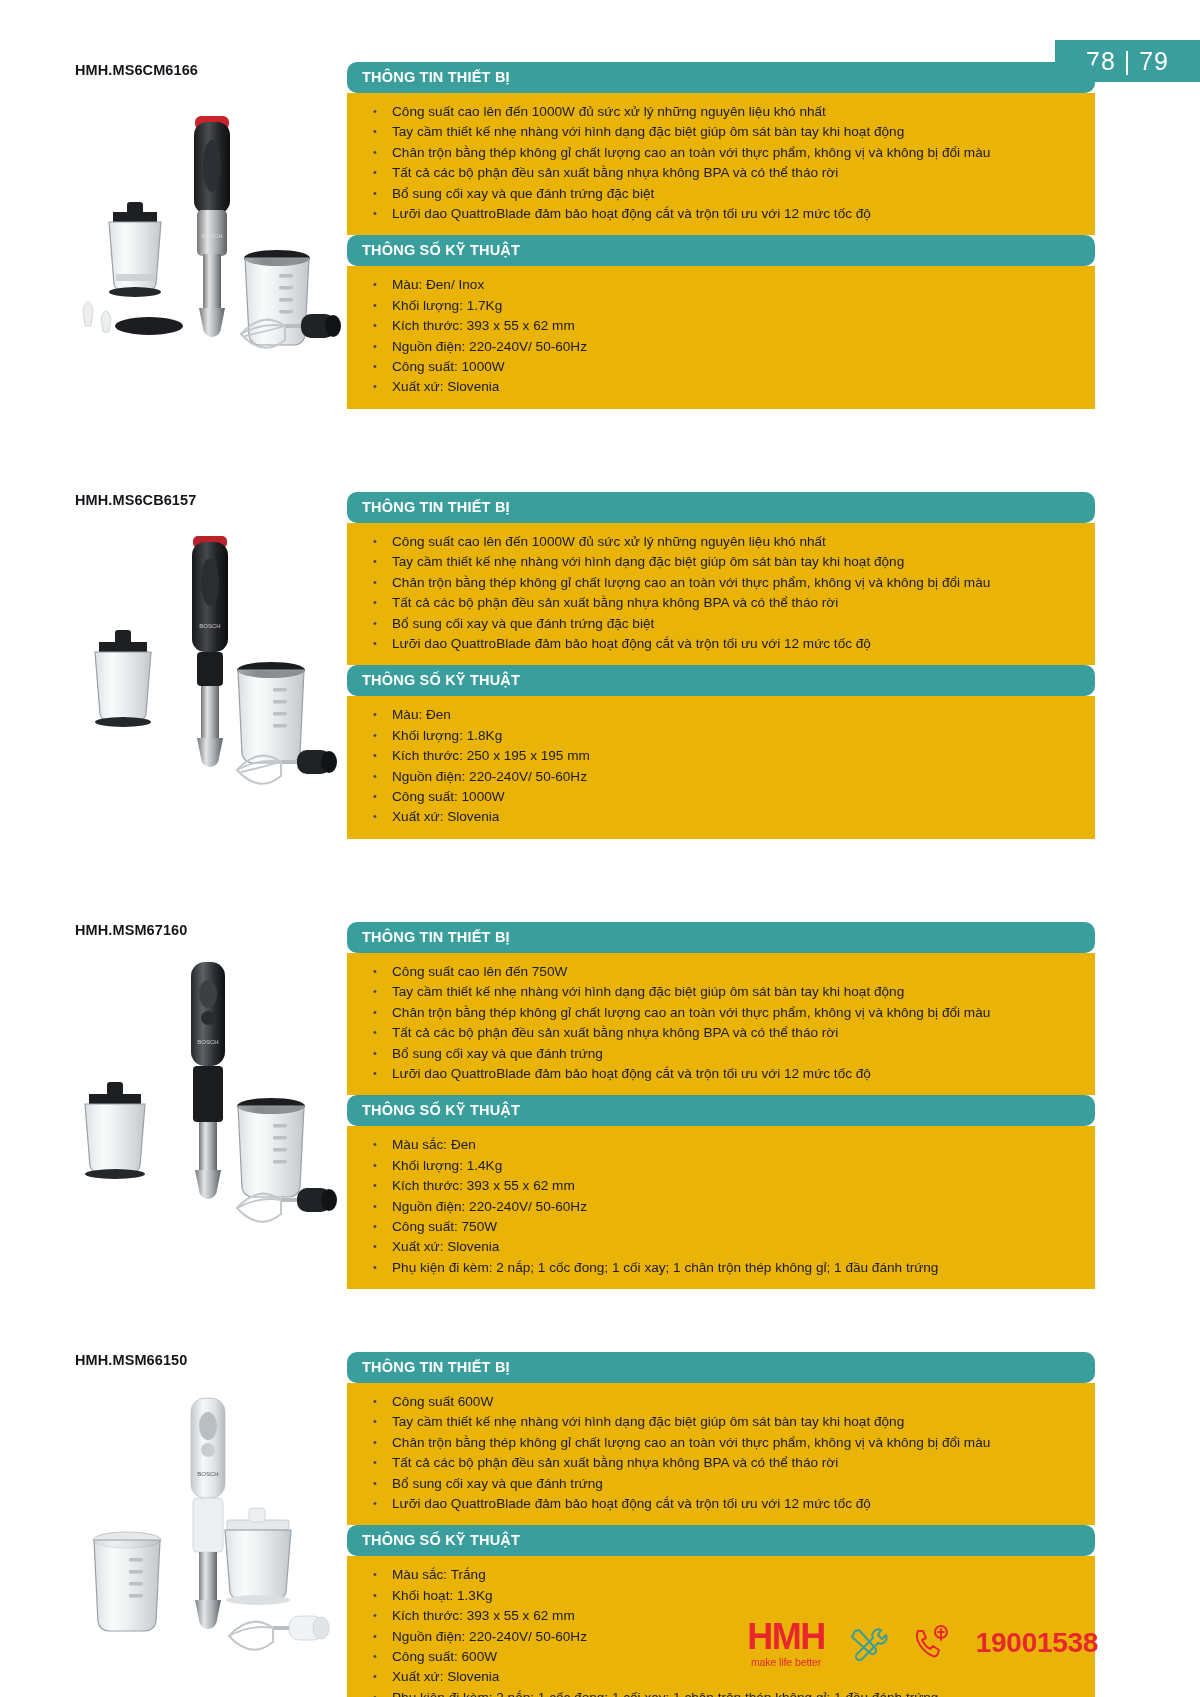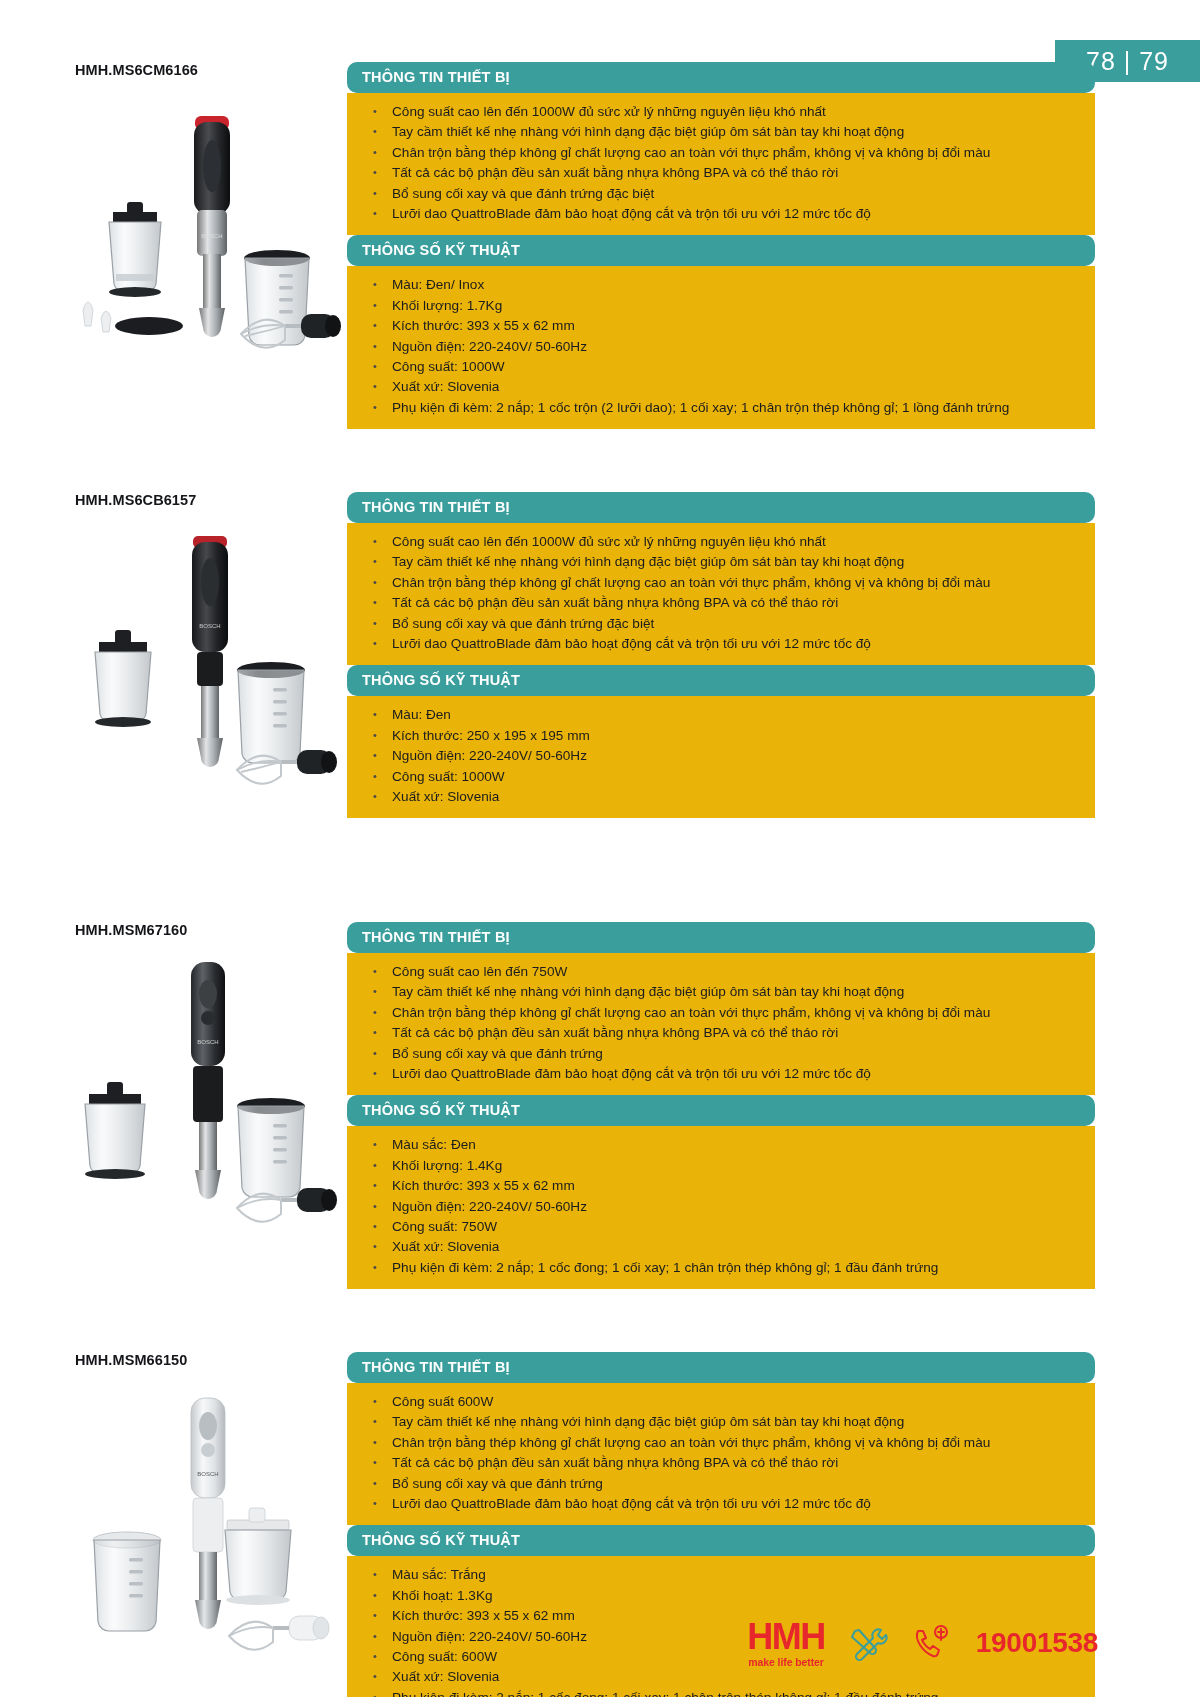--- a/index.html
+++ b/index.html
@@ -128,21 +128,20 @@
     font-weight: bold;
     color: #e8272c;
     letter-spacing: -1.5px;
     font-family: "Liberation Sans", sans-serif;
   }
   .logo-tag {
     font-size: 10.5px;
     color: #e8272c;
     margin-top: 2px;
     letter-spacing: -0.1px;
-    font-weight: bold;
   }
   .hotline {
     font-size: 28px;
     font-weight: bold;
     color: #e8272c;
     letter-spacing: -0.3px;
   }
   .ftr-icon { display: block; }
 </style>
 </head>
@@ -229,21 +228,20 @@
       </div>
       <div class="sec-head">THÔNG SỐ KỸ THUẬT</div>
       <div class="sec-body">
         <ul>
           <li>Màu: Đen/ Inox</li>
           <li>Khối lượng: 1.7Kg</li>
           <li>Kích thước: 393 x 55 x 62 mm</li>
           <li>Nguồn điện: 220-240V/ 50-60Hz</li>
           <li>Công suất: 1000W</li>
           <li>Xuất xứ: Slovenia</li>
-          <li>Phụ kiện đi kèm: 2 nắp; 1 cốc trộn (2 lưỡi dao); 1 cối xay; 1 chân trộn thép không gỉ; 1 lồng đánh trứng</li>
         </ul>
       </div>
     </div>
   </div>
 
   <div class="gap" style="height:62px;"></div>
 
   <div class="product" style="height:368px;">
     <div class="product-left">
       <div class="product-code">HMH.MS6CB6157</div>
@@ -309,20 +307,21 @@
           <li>Chân trộn bằng thép không gỉ chất lượng cao an toàn với thực phẩm, không vị và không bị đổi màu</li>
           <li>Tất cả các bộ phận đều sản xuất bằng nhựa không BPA và có thể tháo rời</li>
           <li>Bổ sung cối xay và que đánh trứng đặc biệt</li>
           <li>Lưỡi dao QuattroBlade đảm bảo hoạt động cắt và trộn tối ưu với 12 mức tốc độ</li>
         </ul>
       </div>
       <div class="sec-head">THÔNG SỐ KỸ THUẬT</div>
       <div class="sec-body">
         <ul>
           <li>Màu: Đen</li>
+          <li>Khối lượng: 1.8Kg</li>
           <li>Kích thước: 250 x 195 x 195 mm</li>
           <li>Nguồn điện: 220-240V/ 50-60Hz</li>
           <li>Công suất: 1000W</li>
           <li>Xuất xứ: Slovenia</li>
         </ul>
       </div>
     </div>
   </div>
 
   <div class="gap" style="height:62px;"></div>

